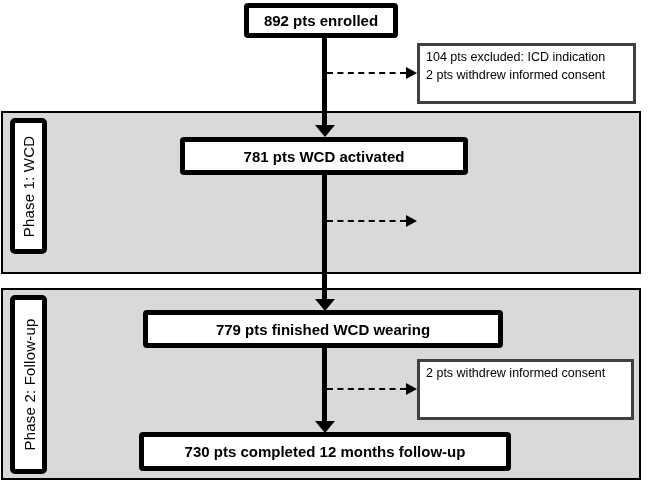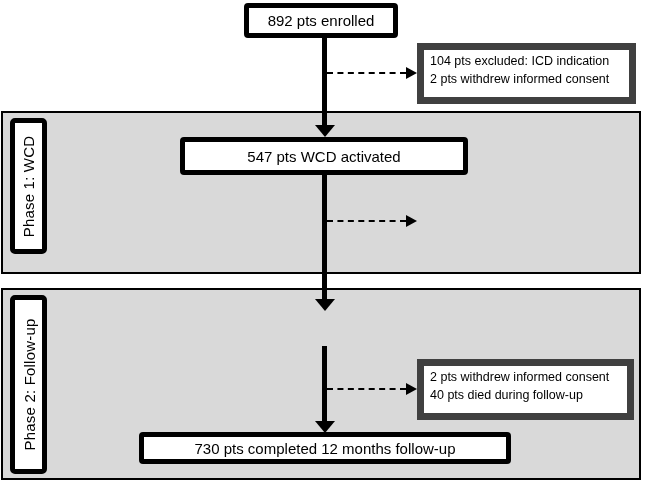--- a/index.html
+++ b/index.html
@@ -57,31 +57,32 @@
     background: #ffffff;
     border: 5px solid #000000;
     border-radius: 4px;
     box-sizing: border-box;
     display: flex;
     align-items: center;
     justify-content: center;
     font-size: 15px;
     text-align: center;
     white-space: nowrap;
+    font-weight: bold;
   }
   #node-enrolled  { left: 244px; top: 3px;   width: 154px; height: 35px; }
   #node-activated { left: 180px; top: 137px; width: 288px; height: 38px; }
   #node-finished  { left: 143px; top: 310px; width: 360px; height: 38px; }
-  #node-completed { left: 139px; top: 432px; width: 372px; height: 32px; }
+  #node-completed { left: 139px; top: 432px; width: 372px; height: 39px; }
 
   
   .side-box {
     position: absolute;
     background: #ffffff;
-    border: 7px solid #404040;
+    border: 3px solid #404040;
     box-sizing: border-box;
     font-size: 12.5px;
     line-height: 18px;
     padding: 2px 6px;
     text-align: left;
     white-space: nowrap;
   }
   #sidebox-exclusions { left: 417px; top: 43px;  width: 219px; height: 61px; }
   #sidebox-died-wcd   { left: 417px; top: 207px; width: 216px; height: 27px; }
   #sidebox-losses     { left: 417px; top: 359px; width: 217px; height: 61px; }
@@ -160,25 +161,25 @@
   <div class="arrowhead-right" id="dash-arrowhead-3"></div>
 
   <div class="phase-label-box" id="phase1-label-box">
     <span class="phase-label-text">Phase 1: WCD</span>
   </div>
   <div class="phase-label-box" id="phase2-label-box">
     <span class="phase-label-text">Phase 2: Follow-up</span>
   </div>
 
   <div class="flow-node" id="node-enrolled">892 pts enrolled</div>
-  <div class="flow-node" id="node-activated">547 pts WCD activated</div>
+  <div class="flow-node" id="node-activated">781 pts WCD activated</div>
+  <div class="flow-node" id="node-finished">779 pts finished WCD wearing</div>
   <div class="flow-node" id="node-completed">730 pts completed 12 months follow-up</div>
 
   <div class="side-box" id="sidebox-exclusions">
     <div>104 pts excluded: ICD indication</div>
     <div>2 pts withdrew informed consent</div>
   </div>
   <div class="side-box" id="sidebox-losses">
     <div>2 pts withdrew informed consent</div>
-    <div>40 pts died during follow-up</div>
   </div>
 
 </div>
 
 </body></html>

